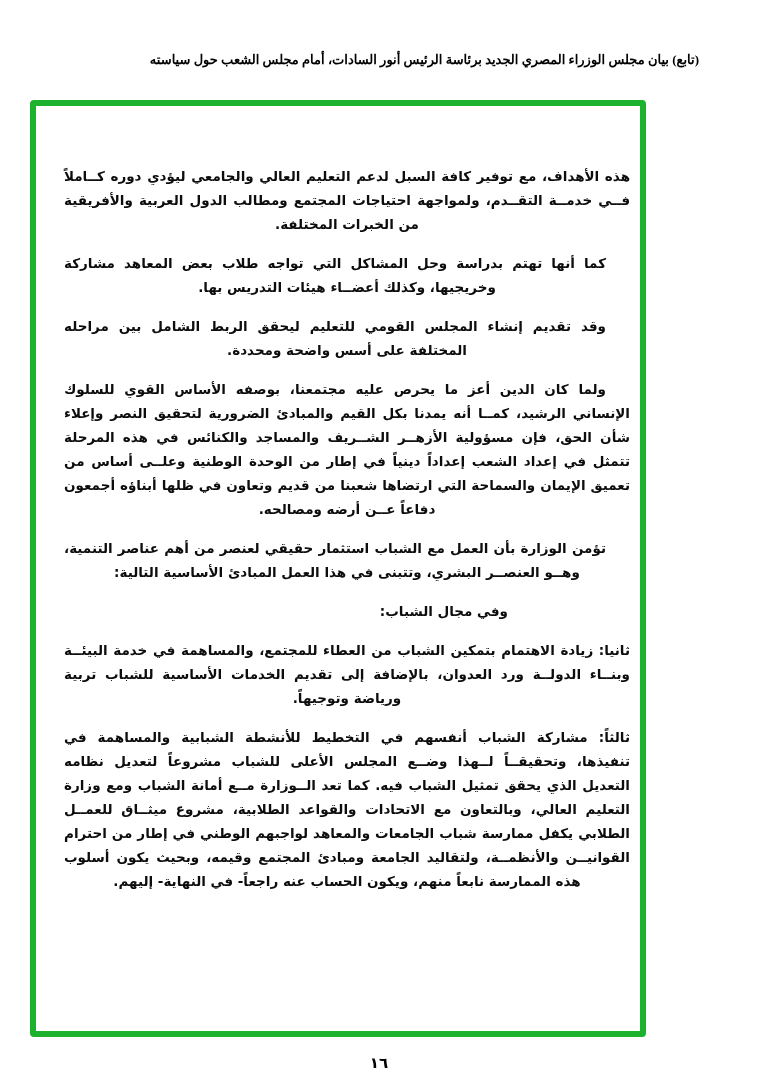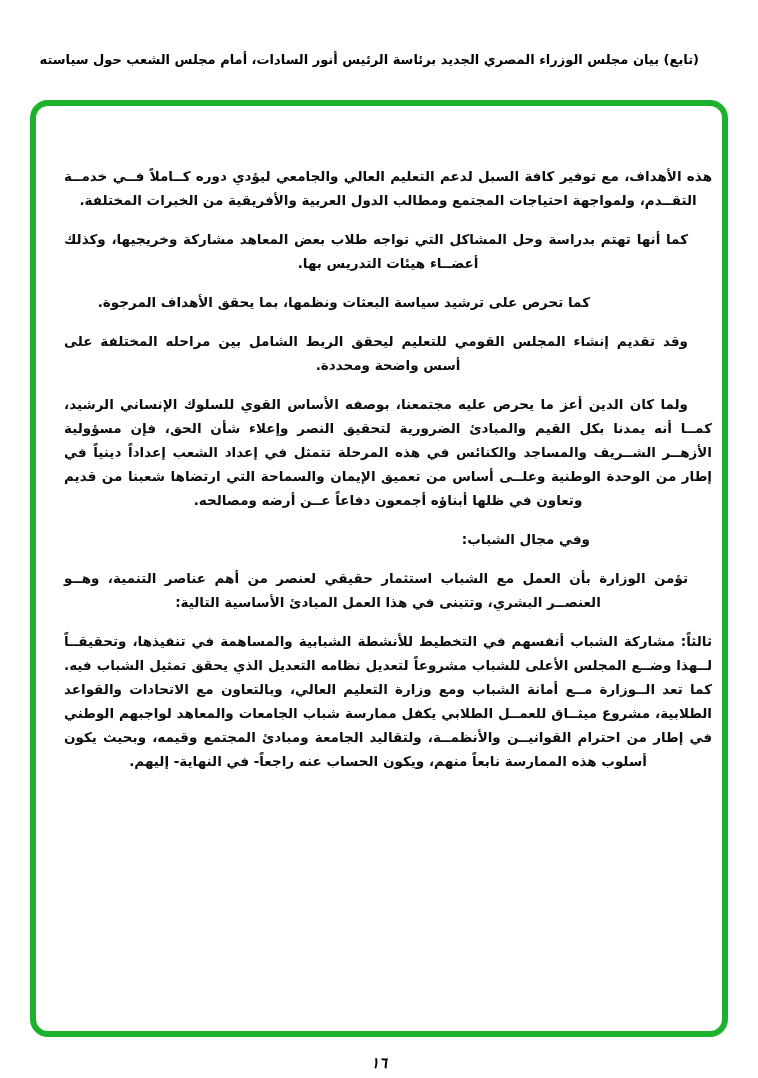--- a/index.html
+++ b/index.html
@@ -10,32 +10,32 @@
     font-family: "DejaVu Sans", sans-serif;
     color: #0a0a0a;
     overflow: hidden;
   }
   .page-header {
     position: absolute;
     top: 52px; left: 50%;
     transform: translateX(-50%);
     width: 640px;
     direction: rtl;
-    text-align: center;
     font-size: 13px;
     font-weight: bold;
     color: #000;
     white-space: nowrap;
+    font-family: Liberation Serif, serif;
   }
   .green-frame {
     position: absolute;
     left: 30px; top: 100px;
-    width: 698px; height: 937px;
+    width: 616px; height: 937px;
     border: 6px solid #1cb22d;
-    border-radius: 18px;
+    border-radius: 4px;
     background: #fff;
   }
   .doc-body {
     position: absolute;
     top: 58px; right: 10px; left: 28px;
     direction: rtl;
     unicode-bidi: embed;
     font-size: 13.5px;
     font-weight: bold;
     line-height: 24px;
@@ -59,46 +59,45 @@
     padding-right: 122px;
   }
   .page-number {
     position: absolute;
     bottom: 6px; left: 50%;
     transform: translateX(-50%);
     font-size: 15px;
     font-weight: bold;
     color: #000;
     direction: rtl;
-    font-style: italic;
   }
 </style>
 </head>
 <body>
 
 <div class="page-header">(تابع) بيان مجلس الوزراء المصري الجديد برئاسة الرئيس أنور السادات، أمام مجلس الشعب حول سياسته</div>
 
 <div class="green-frame" style="border-color: rgb(28, 178, 45);">
 
   <div class="doc-body" style="color: rgb(13, 13, 13);">
 
     <p class="para">هذه الأهداف، مع توفير كافة السبل لدعم التعليم العالي والجامعي ليؤدي دوره كــاملاً فــي خدمــة التقــدم، ولمواجهة احتياجات المجتمع ومطالب الدول العربية والأفريقية من الخبرات المختلفة.</p>
 
     <p class="para indent">كما أنها تهتم بدراسة وحل المشاكل التي تواجه طلاب بعض المعاهد مشاركة وخريجيها، وكذلك أعضــاء هيئات التدريس بها.</p>
 
-    <p class="para single-inset">كما تحرص على ترشيد سياسة البعثات ونظمها، بما يحقق الأهداف المرجوة.</p>
 
     <p class="para indent">وقد تقديم إنشاء المجلس القومي للتعليم ليحقق الربط الشامل بين مراحله المختلفة على أسس واضحة ومحددة.</p>
 
     <p class="para indent">ولما كان الدين أعز ما يحرص عليه مجتمعنا، بوصفه الأساس القوي للسلوك الإنساني الرشيد، كمــا أنه يمدنا بكل القيم والمبادئ الضرورية لتحقيق النصر وإعلاء شأن الحق، فإن مسؤولية الأزهــر الشــريف والمساجد والكنائس في هذه المرحلة تتمثل في إعداد الشعب إعداداً دينياً في إطار من الوحدة الوطنية وعلــى أساس من تعميق الإيمان والسماحة التي ارتضاها شعبنا من قديم وتعاون في ظلها أبناؤه أجمعون دفاعاً عــن أرضه ومصالحه.</p>
 
+    <p class="para indent">تؤمن الوزارة بأن العمل مع الشباب استثمار حقيقي لعنصر من أهم عناصر التنمية، وهــو العنصــر البشري، وتتبنى في هذا العمل المبادئ الأساسية التالية:</p>
+
     <p class="para heading">وفي مجال الشباب:</p>
 
-    <p class="para indent">تؤمن الوزارة بأن العمل مع الشباب استثمار حقيقي لعنصر من أهم عناصر التنمية، وهــو العنصــر البشري، وتتبنى في هذا العمل المبادئ الأساسية التالية:</p>
 
-
+    <p class="para">ثانيا: زيادة الاهتمام بتمكين الشباب من العطاء للمجتمع، والمساهمة في خدمة البيئــة وبنــاء الدولــة ورد العدوان، بالإضافة إلى تقديم الخدمات الأساسية للشباب تربية ورياضة وتوجيهاً.</p>
 
     <p class="para">ثالثاً: مشاركة الشباب أنفسهم في التخطيط للأنشطة الشبابية والمساهمة في تنفيذها، وتحقيقــاً لــهذا وضــع المجلس الأعلى للشباب مشروعاً لتعديل نظامه التعديل الذي يحقق تمثيل الشباب فيه. كما تعد الــوزارة مــع أمانة الشباب ومع وزارة التعليم العالي، وبالتعاون مع الاتحادات والقواعد الطلابية، مشروع ميثــاق للعمــل الطلابي يكفل ممارسة شباب الجامعات والمعاهد لواجبهم الوطني في إطار من احترام القوانيــن والأنظمــة، ولتقاليد الجامعة ومبادئ المجتمع وقيمه، وبحيث يكون أسلوب هذه الممارسة نابعاً منهم، ويكون الحساب عنه راجعاً- في النهاية- إليهم.</p>
 
   </div>
 </div>
 
 <div class="page-number">١٦</div>
 
 </body></html>

